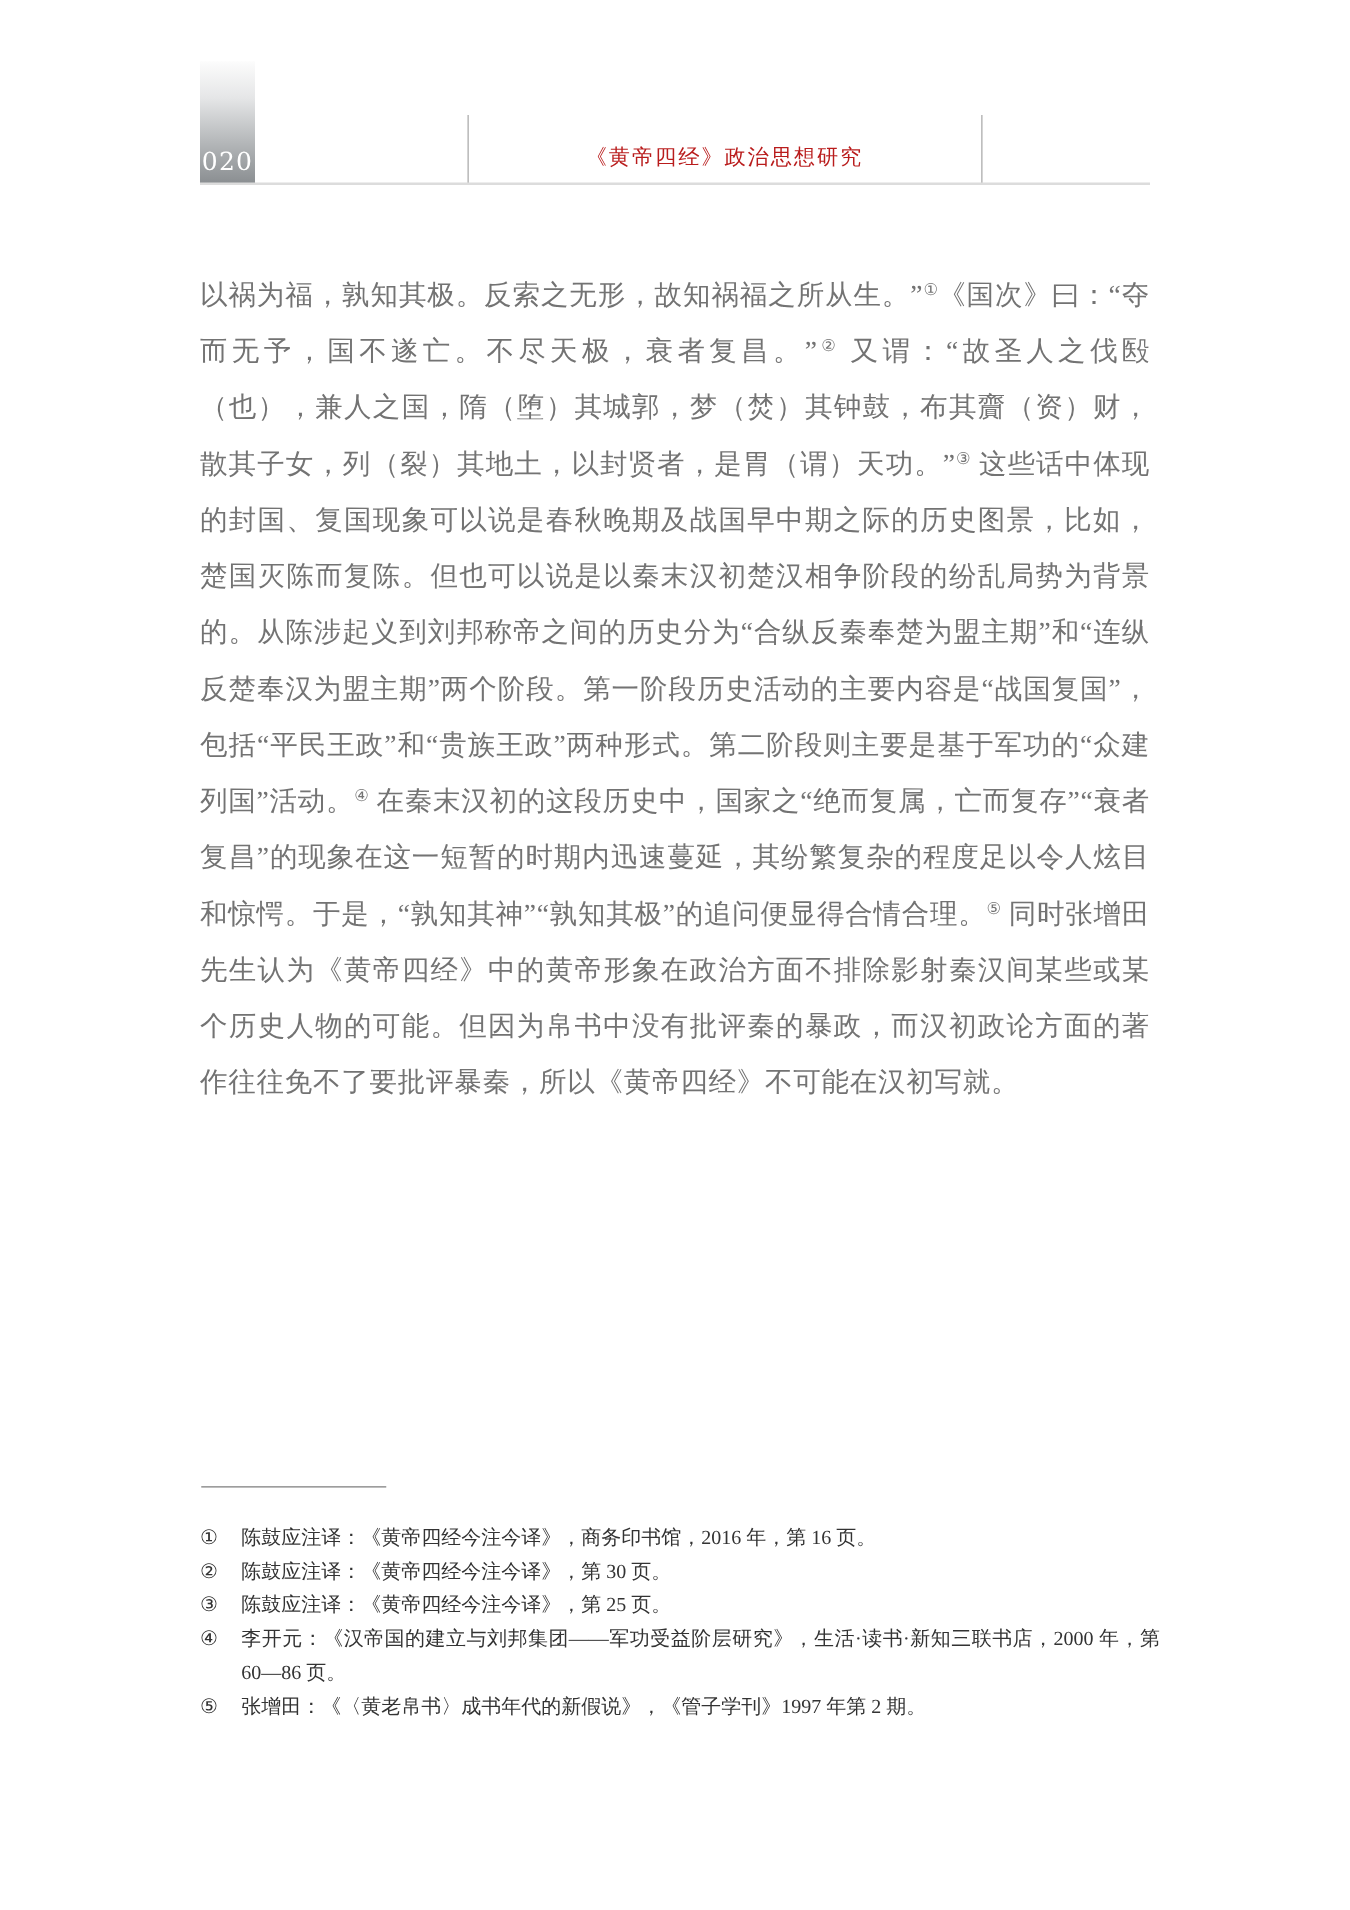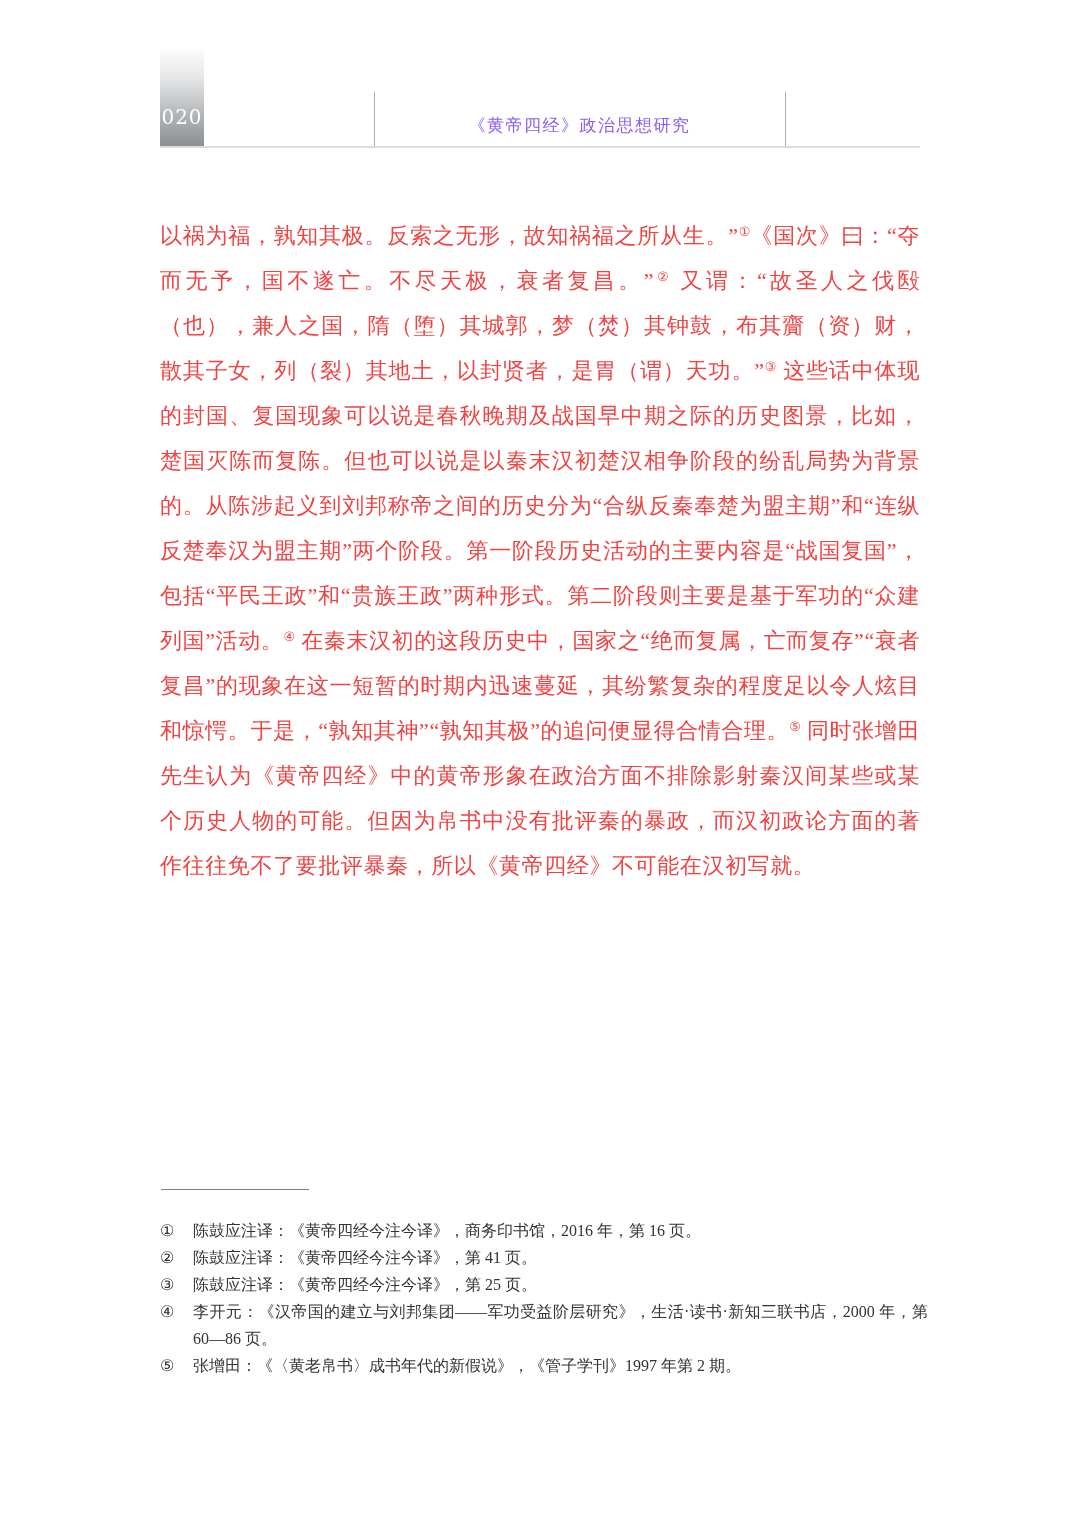--- a/index.html
+++ b/index.html
@@ -6,35 +6,35 @@
   .page {
     position:relative; width:1080px; height:1528px; background:#ffffff;
     overflow:hidden; font-family:"Liberation Serif","DejaVu Serif",serif;
   }
   
   .band {
     position:absolute; left:160px; top:49px; width:44px; height:98px;
     background:linear-gradient(180deg,#fcfcfc 0%,#e5e6e7 30%,#b2b5b7 68%,#8a8e91 100%);
     display:flex; align-items:flex-end; justify-content:center;
   }
-  .band .num { color:#ffffff; font-size:20px; line-height:1; padding-bottom:20px;
+  .band .num { color:#ffffff; font-size:20px; line-height:1; padding-bottom:8px;
     font-family:"DejaVu Serif",serif; letter-spacing:1px; }
   .hrule { position:absolute; left:160px; top:146px; width:760px; height:2px; background:#dcdcdc; }
   .vline { position:absolute; top:92px; width:1px; height:55px; background:#a9a9a9; }
   .vline.l { left:374px; } .vline.r { left:785px; }
   .running-title {
     position:absolute; left:374px; top:0; width:411px; height:146px;
     display:flex; align-items:flex-end; justify-content:center;
     padding-bottom:9px; box-sizing:border-box;
-    font-size:17px; color:#8b5cf6; letter-spacing:1.5px; white-space:nowrap;
+    font-size:17px; color:#b91c1c; letter-spacing:1.5px; white-space:nowrap;
   }
   
   .body-text {
     position:absolute; left:160px; top:213px; width:760px;
-    font-size:22px; line-height:45px; color:#ef4444;
+    font-size:22px; line-height:45px; color:#737373;
     text-align:justify; text-justify:inter-character; letter-spacing:0.6px;
   }
   .body-text p { margin:0; }
   .body-text p.indent { text-indent:2em; }
   sup.fnref { font-size:13px; vertical-align:7px; line-height:0; letter-spacing:0; }
   
   .fn-divider { position:absolute; left:161px; top:1189px; width:148px; height:0;
     border-top:1px solid #7d7d7d; }
   .footnotes {
     position:absolute; left:160px; top:1217px; width:768px;
@@ -66,21 +66,21 @@
 
   <div class="fn-divider"></div>
 
   <div class="footnotes" id="footnotes">
       <div class="fn-row">
         <span class="fn-marker">①</span>
         <span class="fn-text">陈鼓应注译：《黄帝四经今注今译》，商务印书馆，2016 年，第 16 页。</span>
       </div>
       <div class="fn-row">
         <span class="fn-marker">②</span>
-        <span class="fn-text">陈鼓应注译：《黄帝四经今注今译》，第 41 页。</span>
+        <span class="fn-text">陈鼓应注译：《黄帝四经今注今译》，第 30 页。</span>
       </div>
       <div class="fn-row">
         <span class="fn-marker">③</span>
         <span class="fn-text">陈鼓应注译：《黄帝四经今注今译》，第 25 页。</span>
       </div>
       <div class="fn-row">
         <span class="fn-marker">④</span>
         <span class="fn-text">李开元：《汉帝国的建立与刘邦集团——军功受益阶层研究》，生活·读书·新知三联书店，2000 年，第 60—86 页。</span>
       </div>
       <div class="fn-row">

